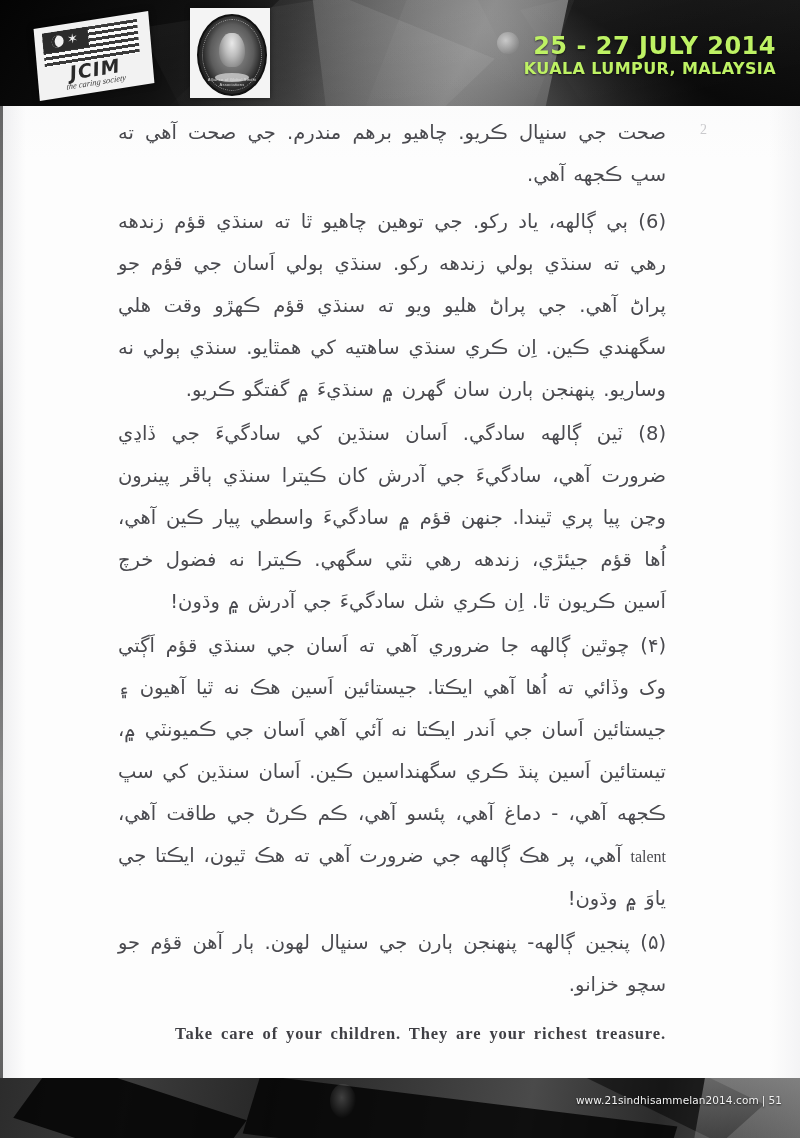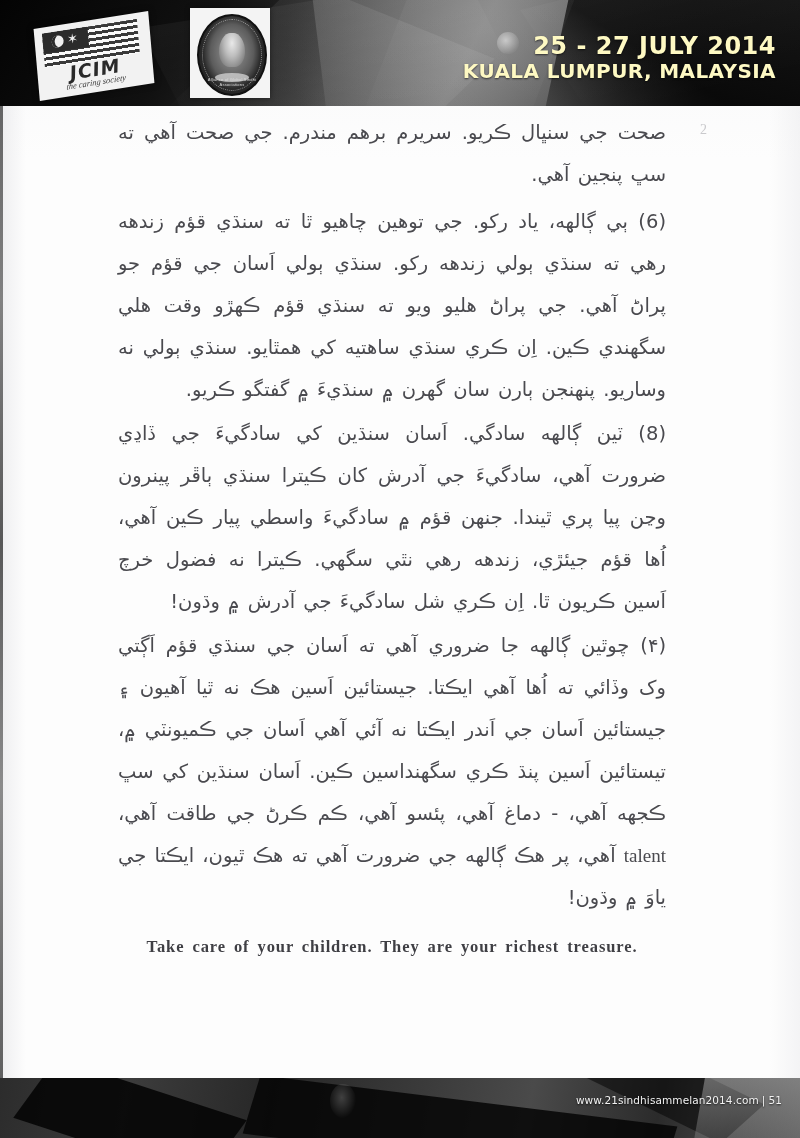--- a/index.html
+++ b/index.html
@@ -179,28 +179,28 @@
     width: 100%; text-align: center;
     font-size: 4px; color: #ddd; letter-spacing: .2px;
     font-family: "Liberation Sans", sans-serif;
   }
 
   
   .header-text {
     position: absolute;
     right: 24px; top: 34px;
     text-align: right;
-    color: #fef9c3;
+    color: #bef264;
     font-family: "DejaVu Sans", sans-serif;
     font-weight: bold;
     text-shadow: 0 1px 2px rgba(0,0,0,.6);
   }
   .ht-dates  { font-size: 24px; letter-spacing: .5px; line-height: 1.05; }
   .ht-venue  { font-size: 15.5px; letter-spacing: .4px; line-height: 1.25; margin-top: 2px; }
-  .ht-city   { font-size: 20px; letter-spacing: .4px; line-height: 1.25; }
+  .ht-city   { font-size: 16px; letter-spacing: .4px; line-height: 1.25; }
 
   
   .page-number {
     position: absolute;
     left: 700px; top: 122px;
     font-family: "Liberation Serif", serif;
     font-size: 14px;
     color: #c9c9cc;
   }
   .content {
@@ -217,28 +217,28 @@
     line-height: 42px;
     color: #4a4a4f;
     margin: 0 0 2px 0;
     letter-spacing: 0;
     word-spacing: 2px;
     filter: blur(.12px);
   }
   .sindhi-block.p-intro { margin-bottom: 5px; }
   .latin-inline {
     font-family: "Liberation Serif", serif;
-    font-size: 19px;
+    font-size: 16px;
     direction: ltr;
     unicode-bidi: embed;
     color: #4a4a4f;
   }
   .english-line {
     margin-top: 18px;
-    text-align: center;
+    text-align: right;
     font-family: "Liberation Serif", serif;
     font-weight: bold;
     font-size: 16.5px;
     letter-spacing: .9px;
     word-spacing: 3px;
     color: #3f3f44;
   }
 
   
   .footer-band {
@@ -324,28 +324,29 @@
       <div class="ht-city">KUALA LUMPUR, MALAYSIA</div>
     </div>
   </div>
 
   <div class="scan-edge-left"></div>
 
   <div class="page-number">2</div>
 
   <div class="content">
 
-    <p class="sindhi-block p-intro">صحت جي سنڀال ڪريو. سريرم برهم مندرم. جي صحت آهي ته سڀ پنجين آهي.</p>
+    <p class="sindhi-block p-intro">صحت جي سنڀال ڪريو. چاهيو برهم مندرم. جي صحت آهي ته سڀ ڪجهه آهي.</p>
 
     <p class="sindhi-block">(6) ٻي ڳالهه، ياد رکو. جي توهين چاهيو ٿا ته سنڌي قؤم زندهه رهي ته سنڌي ٻولي زندهه رکو. سنڌي ٻولي اَسان جي قؤم جو پراڻ آهي. جي پراڻ هليو ويو ته سنڌي قؤم ڪهڙو وقت هلي سگهندي ڪين. اِن ڪري سنڌي ساهتيه کي همٿايو. سنڌي ٻولي نه وساريو. پنهنجن ٻارن سان گهرن ۾ سنڌيءَ ۾ گفتگو ڪريو.</p>
 
     <p class="sindhi-block">(8) ٽين ڳالهه سادگي. اَسان سنڌين کي سادگيءَ جي ڏاڍي ضرورت آهي، سادگيءَ جي آدرش کان ڪيترا سنڌي ٻاڦر پينرون وڃن پيا پري ٿيندا. جنهن قؤم ۾ سادگيءَ واسطي پيار ڪين آهي، اُها قؤم جيئڙي، زندهه رهي نٿي سگهي. ڪيترا نه فضول خرچ اَسين ڪريون ٿا. اِن ڪري شل سادگيءَ جي آدرش ۾ وڌون!</p>
 
     <p class="sindhi-block">(۴) چوٿين ڳالهه جا ضروري آهي ته اَسان جي سنڌي قؤم اَڳتي وک وڏائي ته اُها آهي ايڪتا. جيستائين اَسين هڪ نه ٿيا آهيون ۽ جيستائين اَسان جي اَندر ايڪتا نه آئي آهي اَسان جي ڪميونٽي ۾، تيستائين اَسين پنڌ ڪري سگهنداسين ڪين. اَسان سنڌين کي سڀ ڪجهه آهي، - دماغ آهي، پئسو آهي، ڪم ڪرڻ جي طاقت آهي، <span class="latin-inline">talent</span> آهي، پر هڪ ڳالهه جي ضرورت آهي ته هڪ ٿيون، ايڪتا جي ياوَ ۾ وڌون!</p>
 
+    <p class="sindhi-block">(۵) پنجين ڳالهه- پنهنجن ٻارن جي سنڀال لهون. ٻار آهن قؤم جو سچو خزانو.</p>
 
     <div class="english-line">Take care of your children. They are your richest treasure.</div>
   </div>
 
   <div class="footer-band">
     <div class="fb-grad"></div>
     <div class="fb-wedge w1"></div>
     <div class="fb-wedge w2"></div>
     <div class="fb-wedge w3"></div>
     <div class="fb-light"></div>

